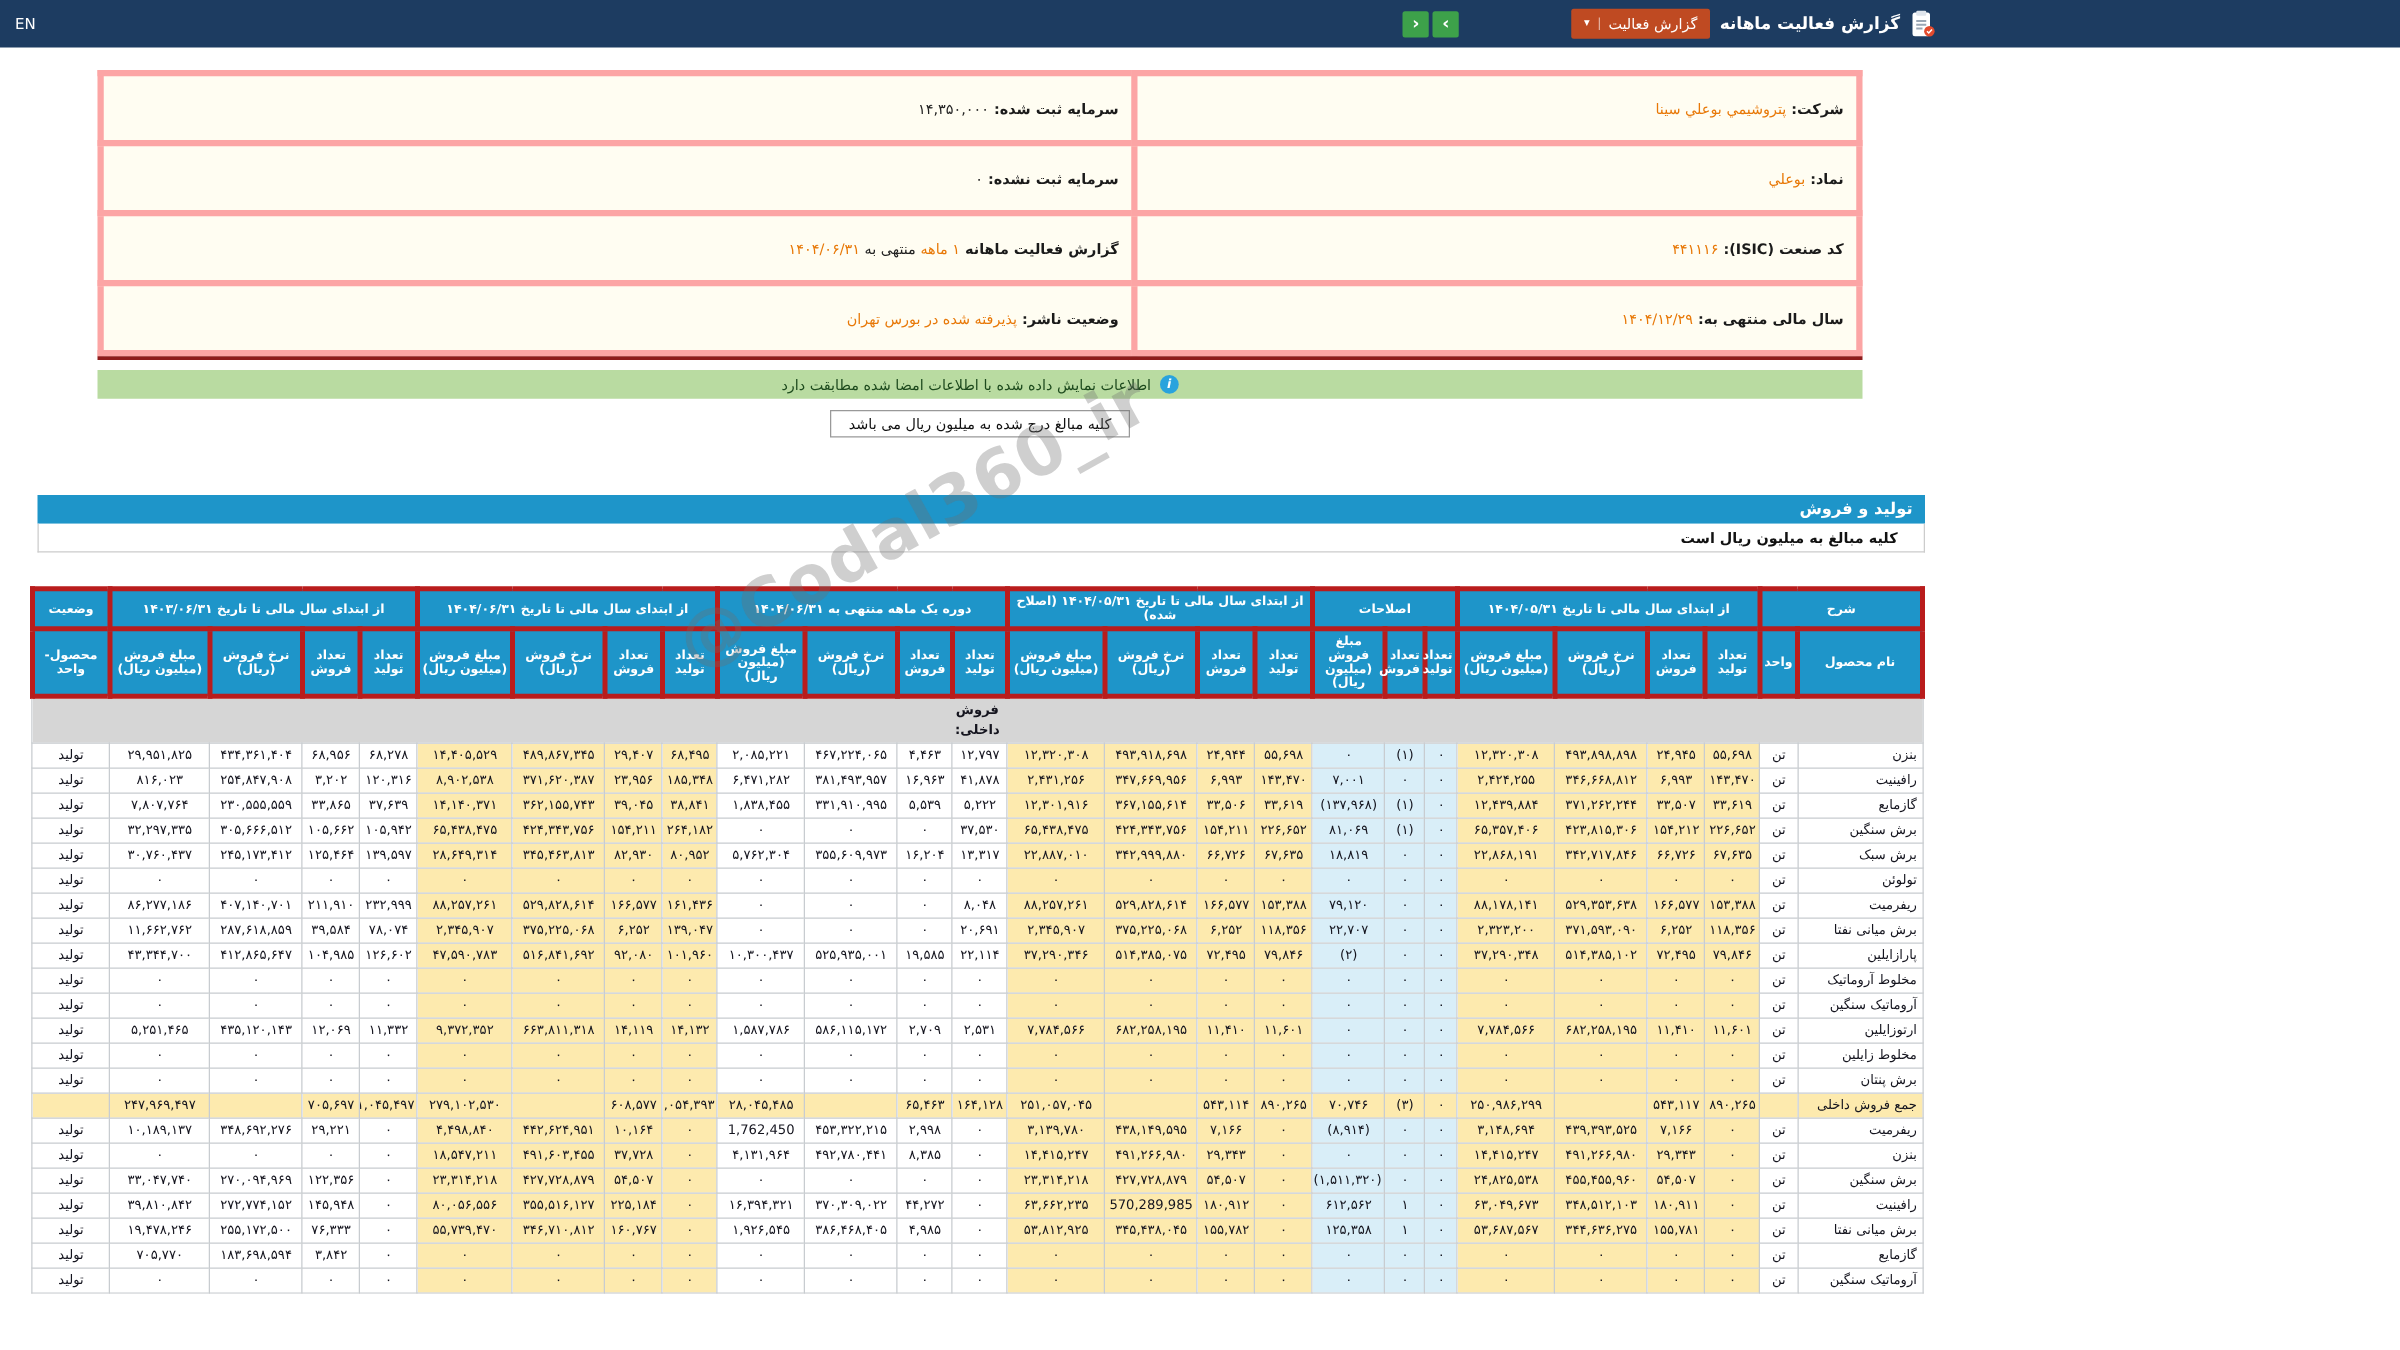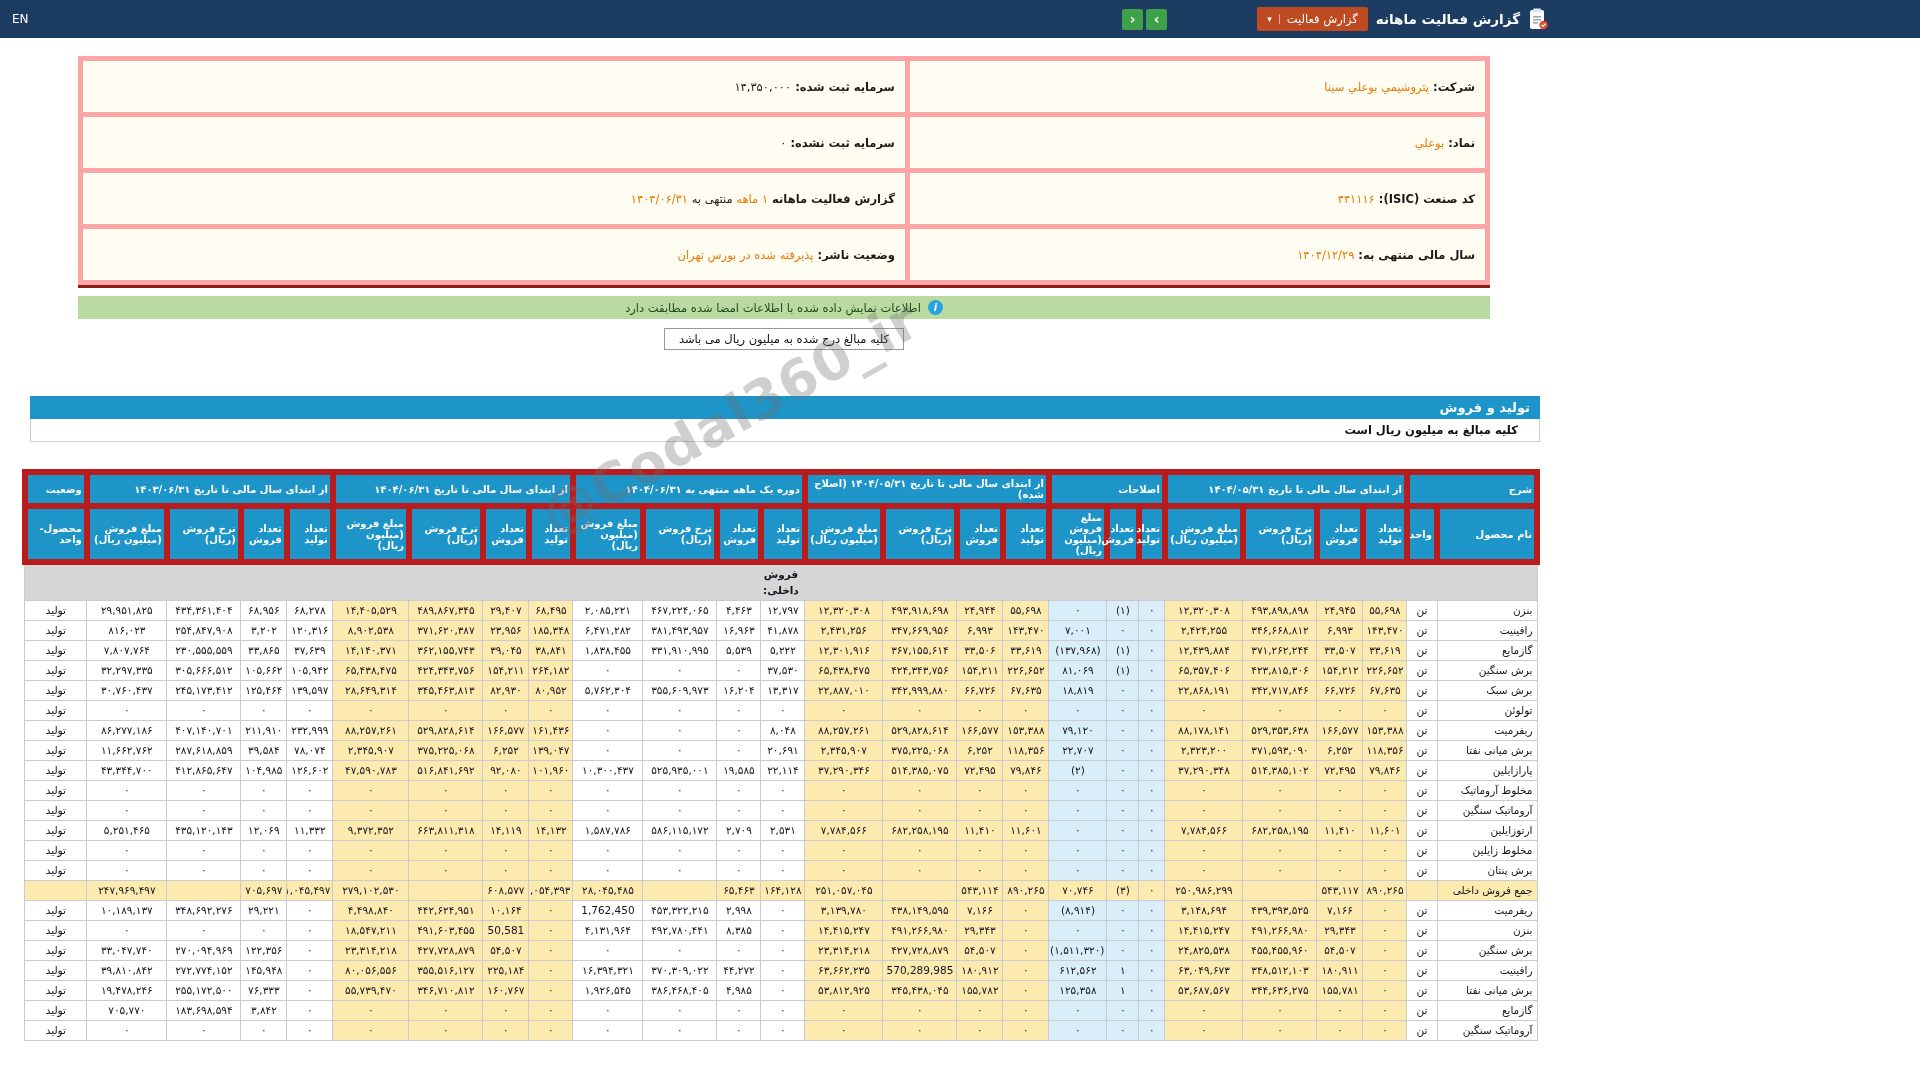--- a/index.html
+++ b/index.html
@@ -21,21 +21,21 @@
   .orange{color:#e87807;margin-top:20px;}
   .red-line{height:3px;background:#8e1c1c;}
   .green-bar{margin-top:8px;background:#b9dba1;height:23px;display:flex;align-items:center;justify-content:center;gap:7px;font-size:11.5px;color:#1d4a1d;}
   .info-icon{width:15px;height:15px;border-radius:50%;background:#29a3dd;color:#fff;font-weight:bold;font-size:10px;display:flex;align-items:center;justify-content:center;font-style:italic;flex:0 0 auto;}
   .note-wrap{margin-top:9px;text-align:center;}
   .note-box{display:inline-block;border:1px solid #999;padding:3px 14px;font-size:11.5px;color:#111;background:#fff;}
   .prod{margin:46px 20px 0 30px;}
   .sec-title{background:#1e95c9;color:#fff;font-weight:bold;font-size:13px;padding:4px 10px;}
   .table-note{border:1px solid #ccc;border-top:none;font-size:11.5px;font-weight:bold;padding:4px 21px;color:#111;background:#fff;}
   #main-table{border-collapse:collapse;table-layout:fixed;width:100%;margin-top:27px;}
-  #main-table th{background:#1e95c9;color:#fff;font-size:10px;font-weight:bold;border:6px solid #b91c1c;padding:3px 2px;vertical-align:middle;text-align:right;}
+  #main-table th{background:#1e95c9;color:#fff;font-size:10px;font-weight:bold;border:4px solid #b91c1c;padding:3px 2px;vertical-align:middle;text-align:center;}
   #main-table td{border:1px solid #c8ccd0;font-size:10.5px;color:#14141e;text-align:center;padding:1px 2px;height:17px;overflow:hidden;white-space:nowrap;}
   #main-table td.name{text-align:right;padding-right:4px;white-space:normal;}
   col.col-y{background:#fdeaae;}
   col.col-b{background:#d9eef8;}
   tr.section td{background:#d6d6d6;text-align:right;font-weight:bold;color:#111;padding-right:5px;}
   tr.section .seclbl{display:inline-block;max-width:70px;white-space:normal;line-height:1.55;}
   tr.total td{background:#fdeaae;}
   .neg{color:#e10000;}
   .watermark{position:absolute;top:330px;left:520px;transform:rotate(-29deg);font-size:54px;font-weight:bold;color:rgba(110,110,110,.33);letter-spacing:1px;direction:ltr;pointer-events:none;z-index:4;}
 </style>
@@ -642,21 +642,21 @@
             <td>۰</td>
             <td>۰</td>
             <td>۲۹,۳۴۳</td>
             <td>۴۹۱,۲۶۶,۹۸۰</td>
             <td>۱۴,۴۱۵,۲۴۷</td>
             <td>۰</td>
             <td>۸,۳۸۵</td>
             <td>۴۹۲,۷۸۰,۴۴۱</td>
             <td>۴,۱۳۱,۹۶۴</td>
             <td>۰</td>
-            <td>50,581</td>
+            <td>۳۷,۷۲۸</td>
             <td>۴۹۱,۶۰۳,۴۵۵</td>
             <td>۱۸,۵۴۷,۲۱۱</td>
             <td>۰</td>
             <td>۰</td>
             <td>۰</td>
             <td>۰</td>
             <td>تولید</td>
           </tr>
           <tr>
             <td class="name">برش سنگین</td>

